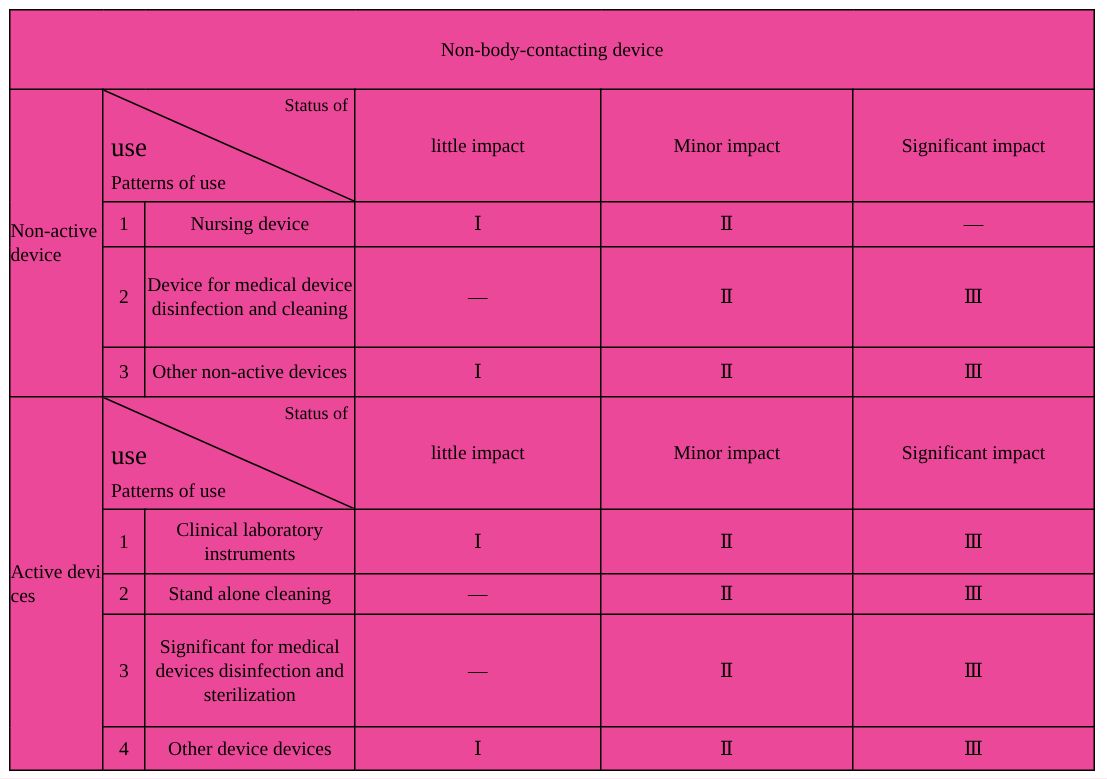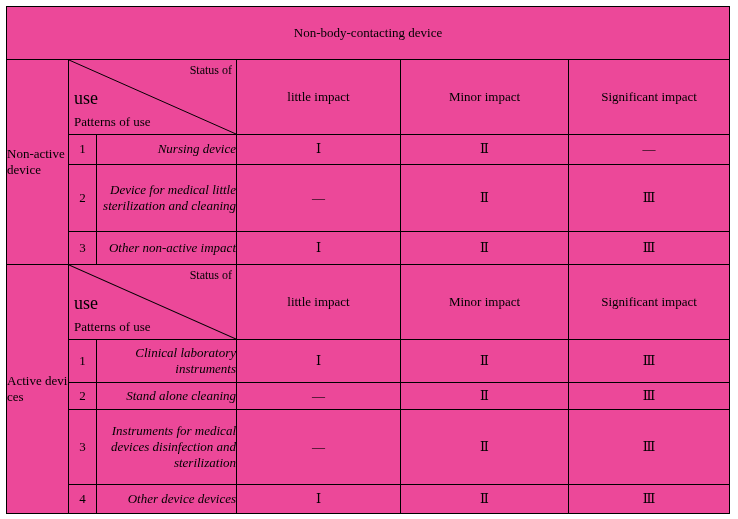--- a/index.html
+++ b/index.html
@@ -106,25 +106,24 @@
     font-size: 13px;
     line-height: 1.3;
     padding: 0 2px;
     word-break: break-all;
   }
   .num-cell {
     text-align: center;
     font-size: 13px;
   }
   .label-cell {
-    text-align: right;
+    text-align: center;
     font-size: 13px;
     padding: 3px 4px 3px 6px;
     line-height: 1.3;
-    font-style: italic;
   }
   .val-cell {
     text-align: center;
     font-size: 13px;
   }
 
   .h30 { height: 30px; }
   .h67 { height: 67px; }
   .h33 { height: 33px; }
   .h43 { height: 43px; }
@@ -170,29 +169,29 @@
       <tr class="h30">
         <td class="num-cell">1</td>
         <td class="label-cell">Nursing device</td>
         <td class="val-cell">Ⅰ</td>
         <td class="val-cell">Ⅱ</td>
         <td class="val-cell">—</td>
       </tr>
 
       <tr class="h67">
         <td class="num-cell">2</td>
-        <td class="label-cell">Device for medical little sterilization and cleaning</td>
+        <td class="label-cell">Device for medical device disinfection and cleaning</td>
         <td class="val-cell">—</td>
         <td class="val-cell">Ⅱ</td>
         <td class="val-cell">Ⅲ</td>
       </tr>
 
       <tr class="h33">
         <td class="num-cell">3</td>
-        <td class="label-cell">Other non-active impact</td>
+        <td class="label-cell">Other non-active devices</td>
         <td class="val-cell">Ⅰ</td>
         <td class="val-cell">Ⅱ</td>
         <td class="val-cell">Ⅲ</td>
       </tr>
 
       <tr>
         <td rowspan="5" class="cat-cell">Active devices</td>
         <td colspan="2" class="diag-cell">
           <svg class="diag-line" viewBox="0 0 168 70" preserveAspectRatio="none">
             <line x1="0" y1="0" x2="168" y2="70"></line>
@@ -217,21 +216,21 @@
       <tr class="h27">
         <td class="num-cell">2</td>
         <td class="label-cell">Stand alone cleaning</td>
         <td class="val-cell">—</td>
         <td class="val-cell">Ⅱ</td>
         <td class="val-cell">Ⅲ</td>
       </tr>
 
       <tr class="h75">
         <td class="num-cell">3</td>
-        <td class="label-cell">Instruments for medical devices disinfection and sterilization</td>
+        <td class="label-cell">Significant for medical devices disinfection and sterilization</td>
         <td class="val-cell">—</td>
         <td class="val-cell">Ⅱ</td>
         <td class="val-cell">Ⅲ</td>
       </tr>
 
       <tr class="h29">
         <td class="num-cell">4</td>
         <td class="label-cell">Other device devices</td>
         <td class="val-cell">Ⅰ</td>
         <td class="val-cell">Ⅱ</td>

